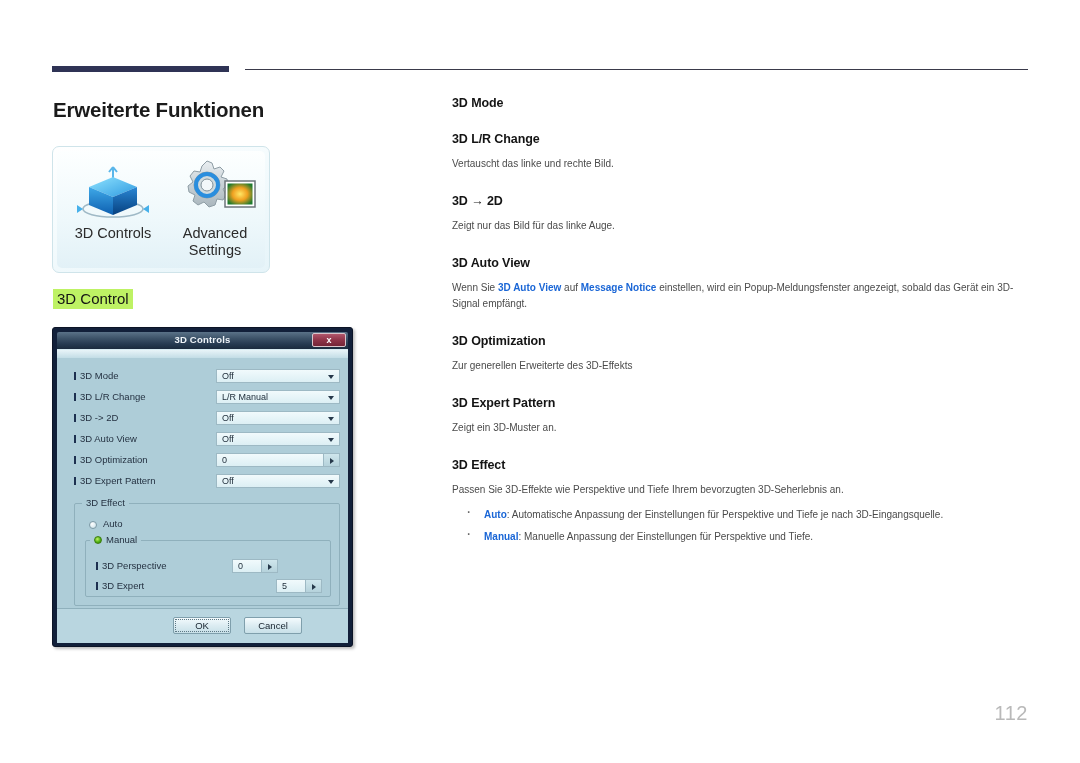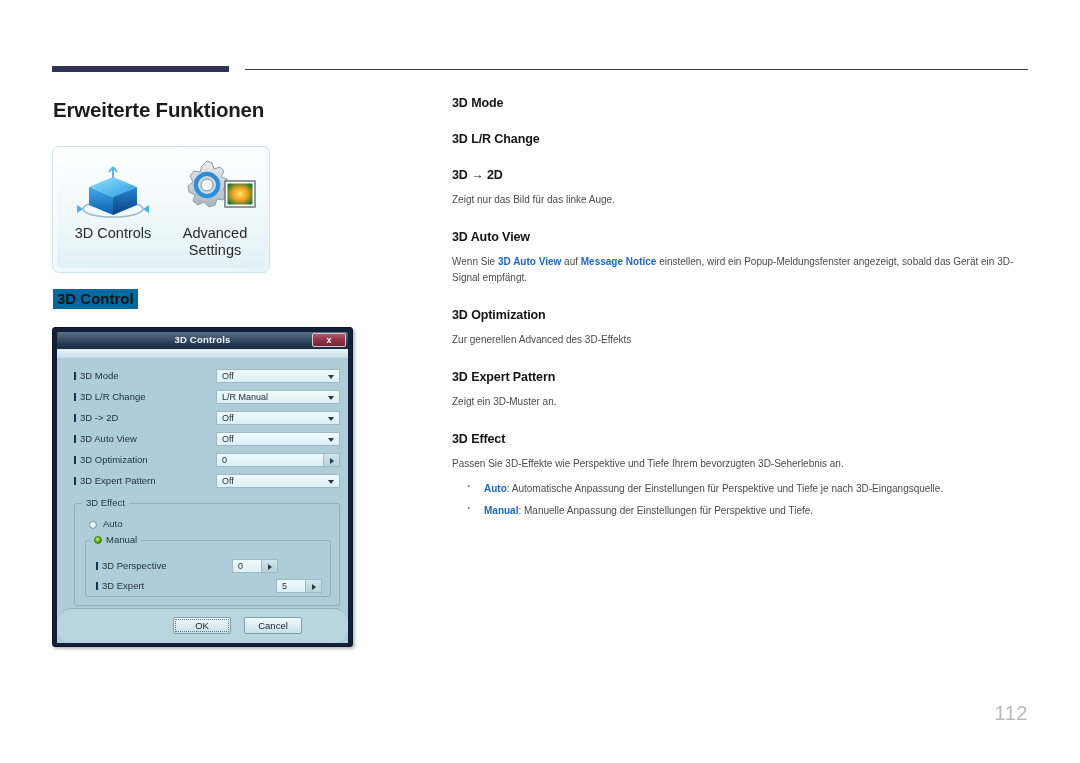--- a/index.html
+++ b/index.html
@@ -78,24 +78,24 @@
     font-size: 14.5px;
     color: #2b2b2b;
     line-height: 17px;
     font-family: "Liberation Sans", sans-serif;
   }
 
   
   .sec-heading {
     position: absolute;
     left: 53px; top: 289px;
-    background: #0369a1;
+    background: #bef264;
     padding: 2px 4px 3px 4px;
     font-size: 15px;
-    font-weight: bold;
+    font-weight: normal;
     color: #141414;
     line-height: 15px;
   }
 
   
   .osd {
     position: absolute;
     left: 52px; top: 327px;
     width: 301px; height: 320px;
     background: #12203a;
@@ -241,21 +241,20 @@
     font-size: 9.5px;
     color: #243141;
   }
 
   .osd-footer {
     position: absolute;
     left: 0; right: 0; bottom: 0;
     height: 34px;
     background: #b9d6e0;
     border-top: 1px solid #8fb0bc;
-    border-radius: 15px;
   }
   .btn {
     position: absolute;
     top: 8px;
     width: 58px; height: 17px;
     background: linear-gradient(180deg,#f4fbfd 0%,#dcecf2 50%,#c8e0e8 100%);
     border: 1px solid #7f9fac;
     border-radius: 2px;
     font-size: 9.5px;
     color: #17232e;
@@ -493,35 +492,36 @@
 </div>
 
 <div class="col-right">
 
   <div class="item">
     <h3>3D Mode</h3>
   </div>
 
   <div class="item">
     <h3>3D L/R Change</h3>
+    <p>Vertauscht das linke und rechte Bild.</p>
   </div>
 
   <div class="item">
     <h3>3D → 2D</h3>
     <p>Zeigt nur das Bild für das linke Auge.</p>
   </div>
 
   <div class="item">
     <h3>3D Auto View</h3>
     <p>Wenn Sie <span class="accent">3D Auto View</span> auf <span class="accent">Message Notice</span> einstellen, wird ein Popup-Meldungsfenster angezeigt, sobald das Gerät ein 3D-Signal empfängt.</p>
   </div>
 
   <div class="item">
     <h3>3D Optimization</h3>
-    <p>Zur generellen Advanced des 3D-Effekts</p>
+    <p>Zur generellen Erweiterte des 3D-Effekts</p>
   </div>
 
   <div class="item">
     <h3>3D Expert Pattern</h3>
     <p>Zeigt ein 3D-Muster an.</p>
   </div>
 
   <div class="item">
     <h3>3D Effect</h3>
     <p>Passen Sie 3D-Effekte wie Perspektive und Tiefe Ihrem bevorzugten 3D-Seherlebnis an.</p>

